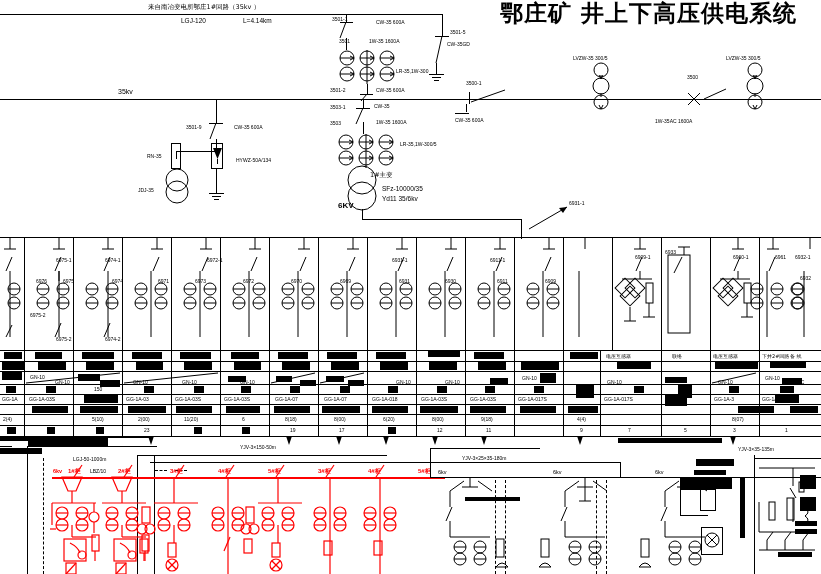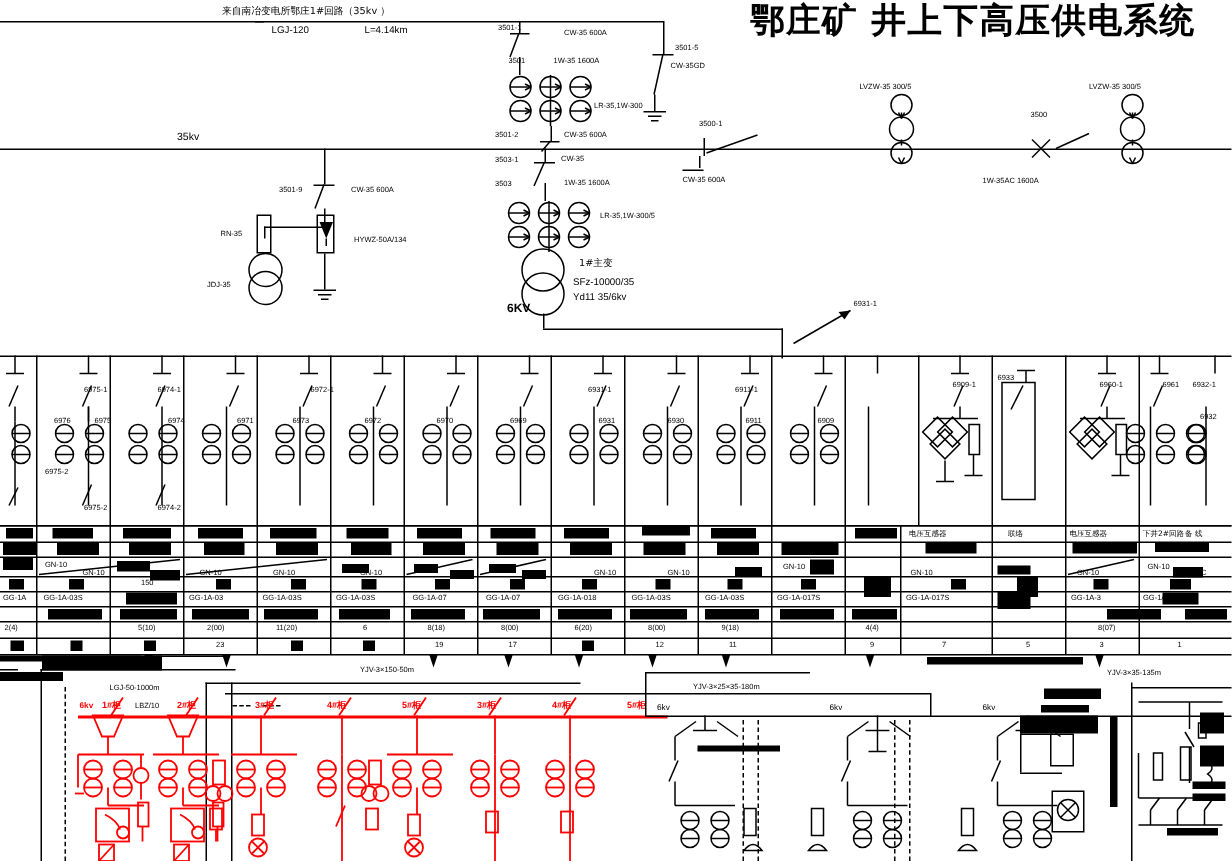--- a/index.html
+++ b/index.html
@@ -113,21 +113,21 @@
       <line x1="30" y1="0" x2="30" y2="34"></line>
     </g>
   </svg>
 
   <svg style="left:338px;top:165px;width:58px;height:46px;">
     <g fill="none" stroke="#000" stroke-width="1">
       <circle cx="24" cy="15" r="14"></circle>
       <circle cx="24" cy="31" r="14"></circle>
     </g>
   </svg>
-  <div class="lbl cn" style="left:386px;top:172px;font-size:6.5px;">1#主变</div>
+  <div class="lbl cn" style="left:370px;top:172px;font-size:6.5px;">1#主变</div>
   <div class="lbl" style="left:382px;top:186px;font-size:6.5px;">SFz-10000/35</div>
   <div class="lbl" style="left:382px;top:196px;font-size:6.5px;">Yd11   35/6kv</div>
   <div class="ln v" style="left:362px;top:209px;height:10px;"></div>
   <div class="ln h" style="left:362px;top:219px;width:160px;"></div>
   <div class="ln v" style="left:521px;top:219px;height:20px;"></div>
   <div class="lbl b" style="left:338px;top:203px;font-size:8px;">6KV</div>
 
   <svg style="left:527px;top:205px;width:44px;height:26px;">
     <line x1="2" y1="24" x2="40" y2="2" stroke="#000" stroke-width="1"></line>
     <path d="M40 2 l-8 1 l4 5 z" fill="#000"></path>

